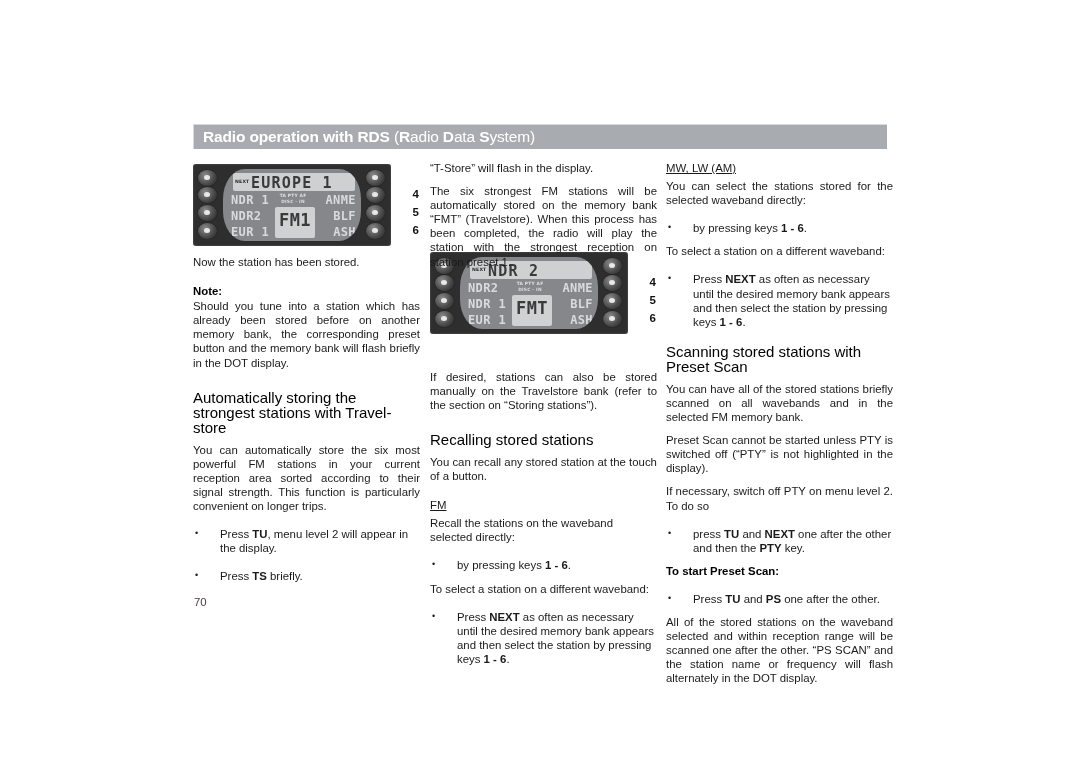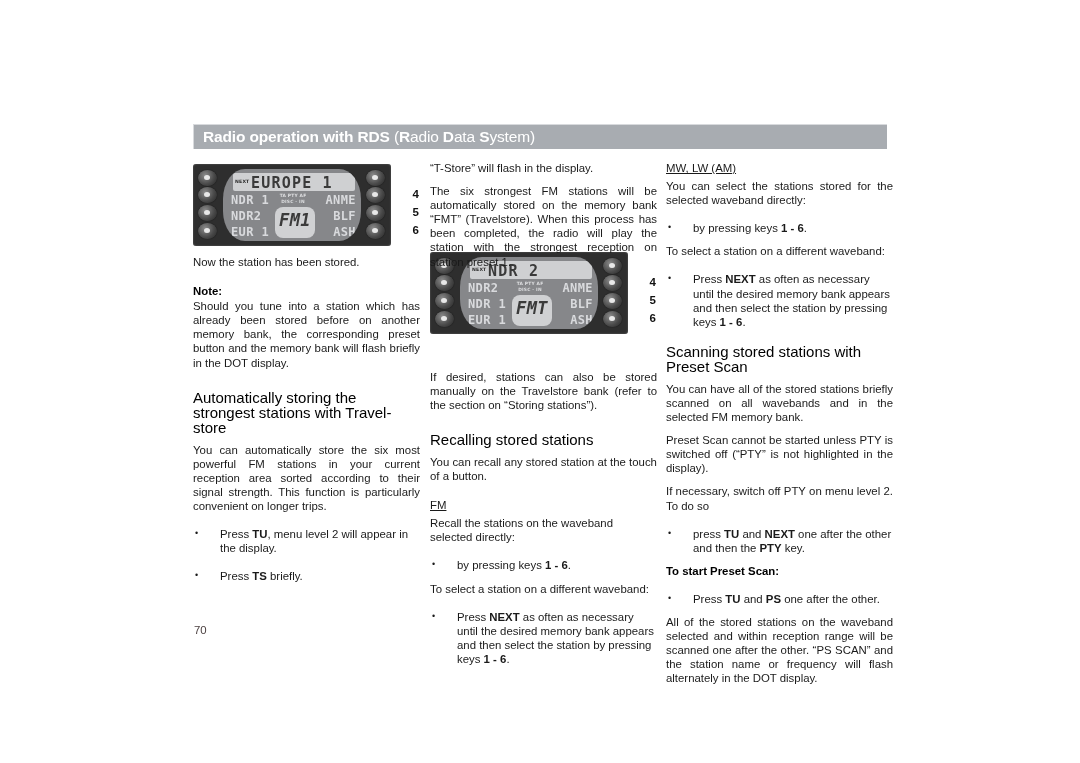--- a/index.html
+++ b/index.html
@@ -215,23 +215,22 @@
   }
   .lcd-ind .ln1 { font-size: 4.4px; letter-spacing: 0.2px; display:block; }
   .lcd-ind .ln2 { font-size: 4.4px; letter-spacing: 0.2px; display:block; margin-top:1px; }
   .lcd-band {
     position: absolute;
     left: 52px;
     top: 38px;
     width: 40px;
     height: 31px;
     background: #d0d1d3;
-    border-radius: 8px;
+    border-radius: 2px;
     text-align: center;
-    font-style: italic;
   }
   .lcd-band span {
     display: block;
     margin-top: 3px;
     font-size: 17px;
     font-weight: bold;
     letter-spacing: 0.5px;
     color: #3b3b3b;
     font-family: "DejaVu Sans Mono", monospace;
   }
@@ -277,21 +276,21 @@
   .num.n2 { left: 2px;  top: 44px; }
   .num.n3 { left: 2px;  top: 62px; }
   .num.n4 { right: 1px; top: 26px; }
   .num.n5 { right: 1px; top: 44px; }
   .num.n6 { right: 1px; top: 62px; }
 
   
   .page-number {
     position: absolute;
     left: 194px;
-    top: 624px;
+    top: 596px;
     font-size: 11.4px;
     color: #4a3f3f;
   }
 </style>
 </head>
 <body>
 
 <div class="page">
 
   <div class="header-bar">

